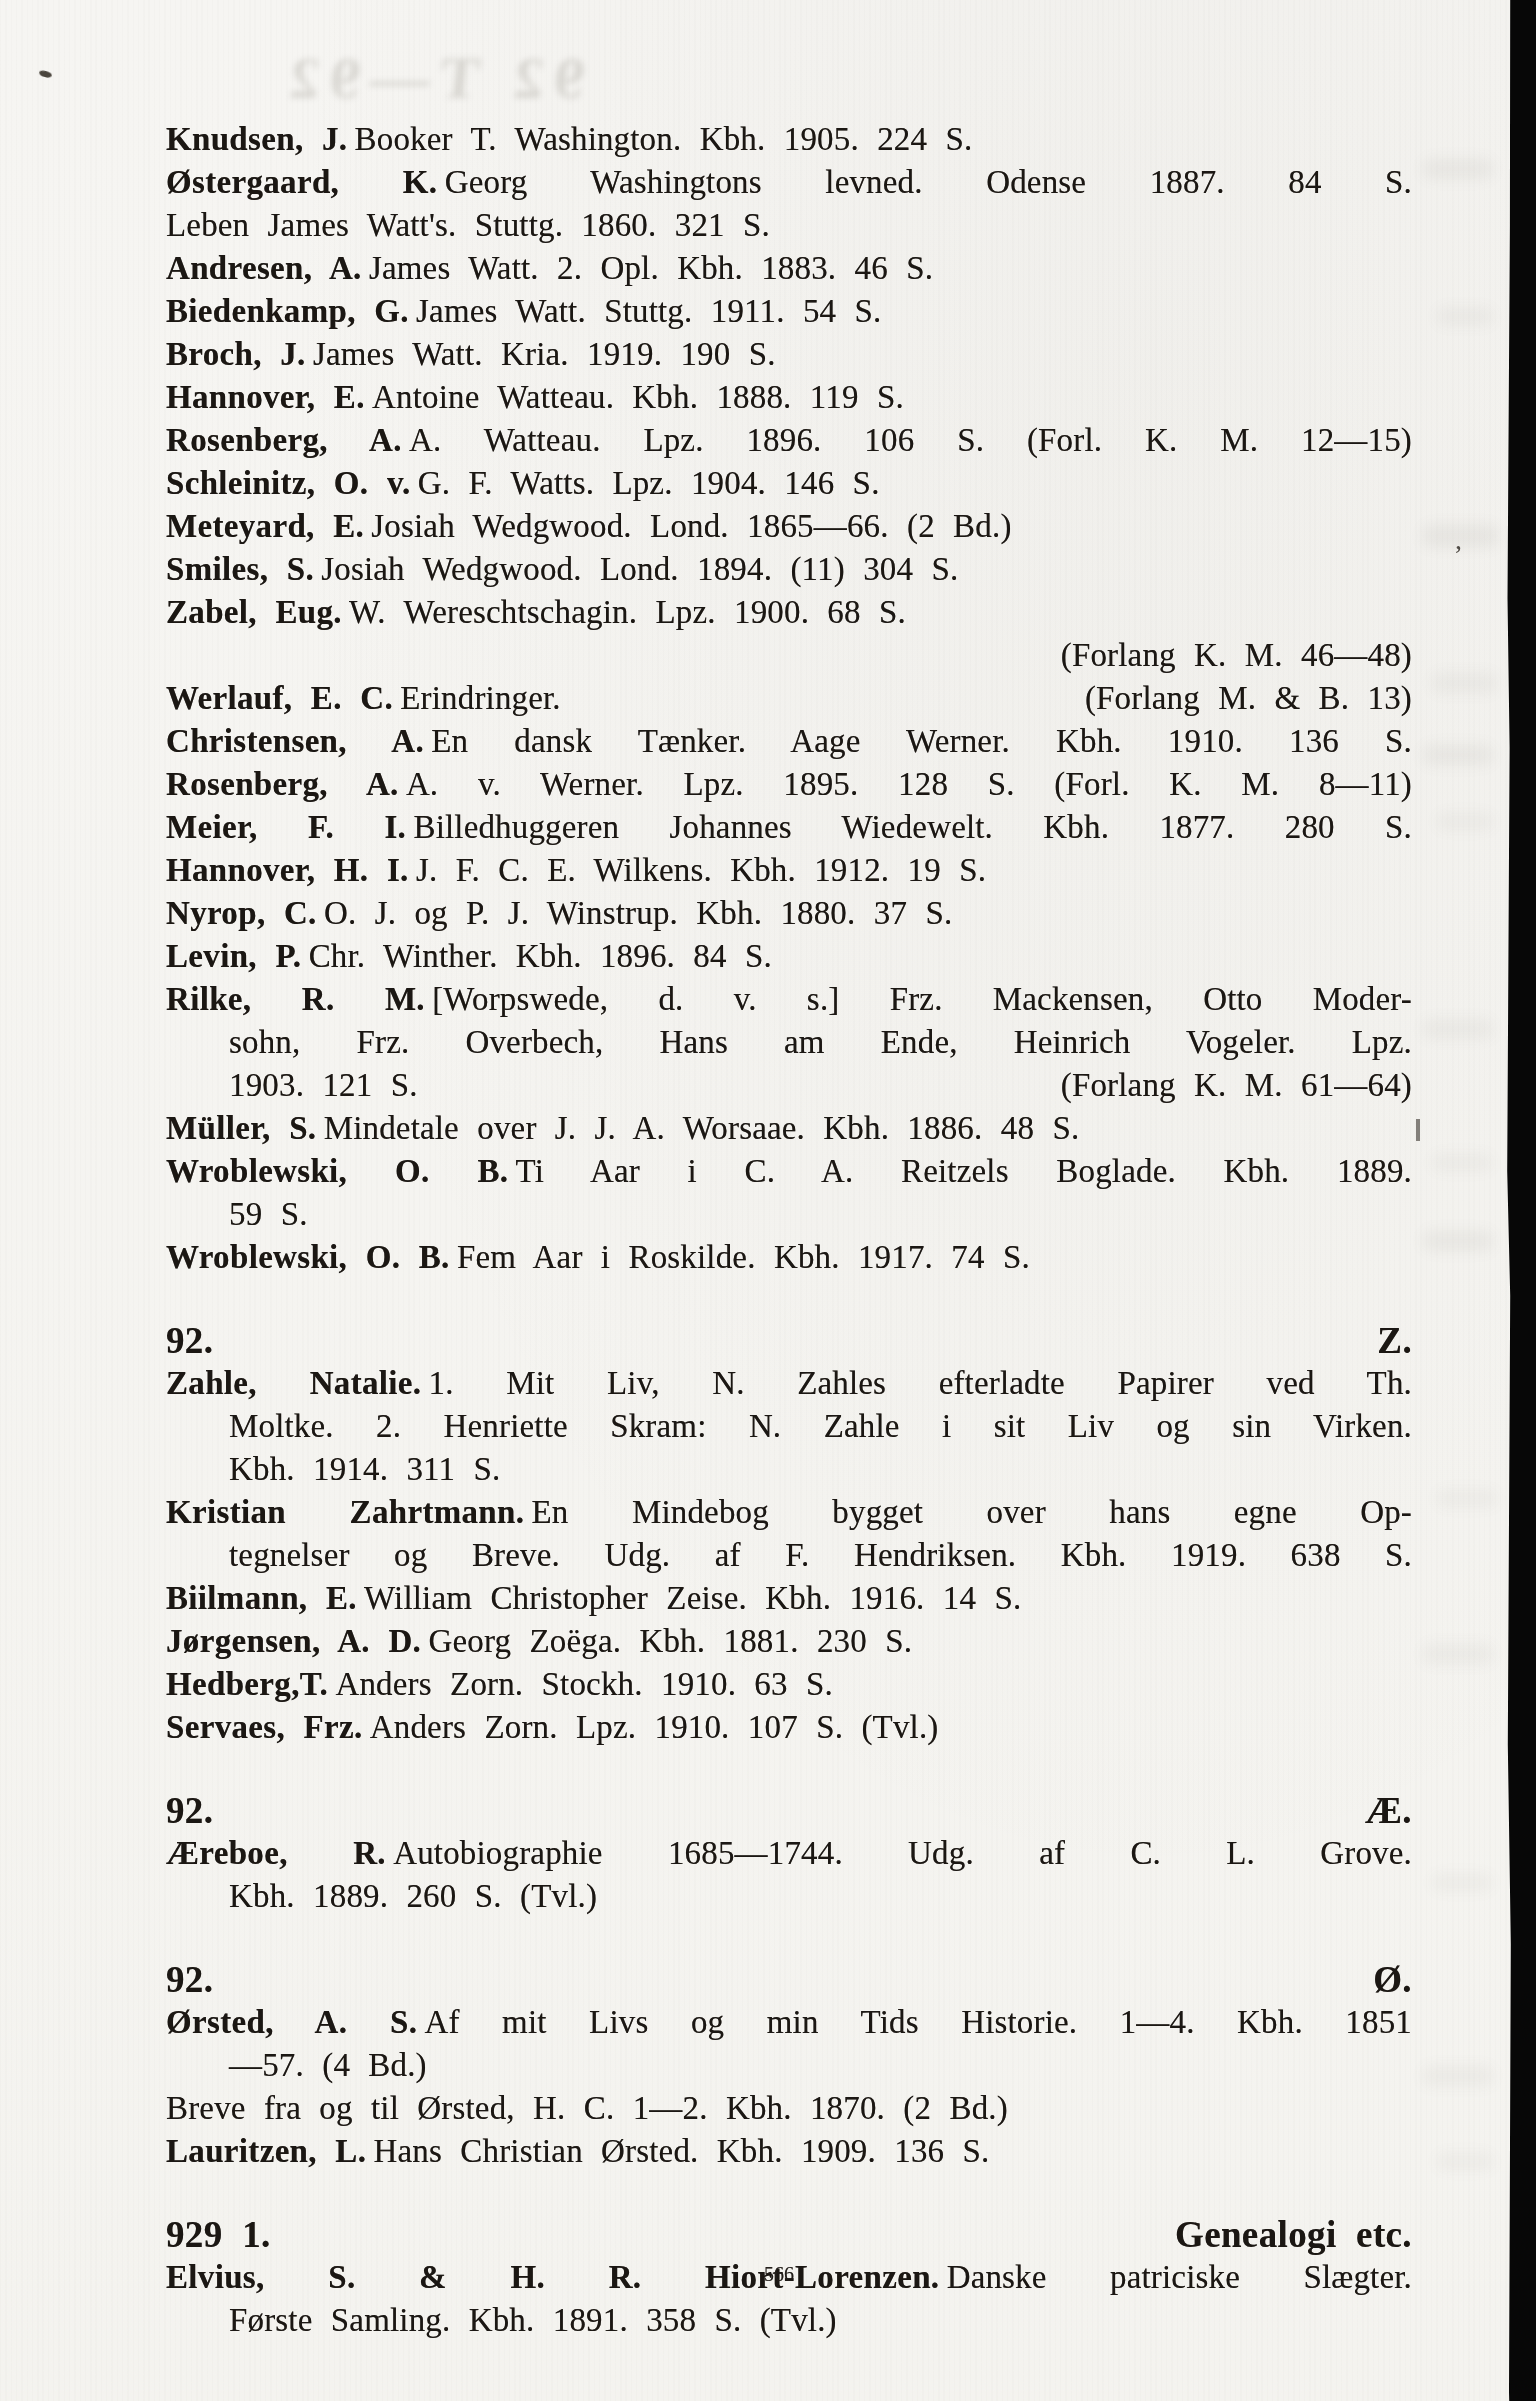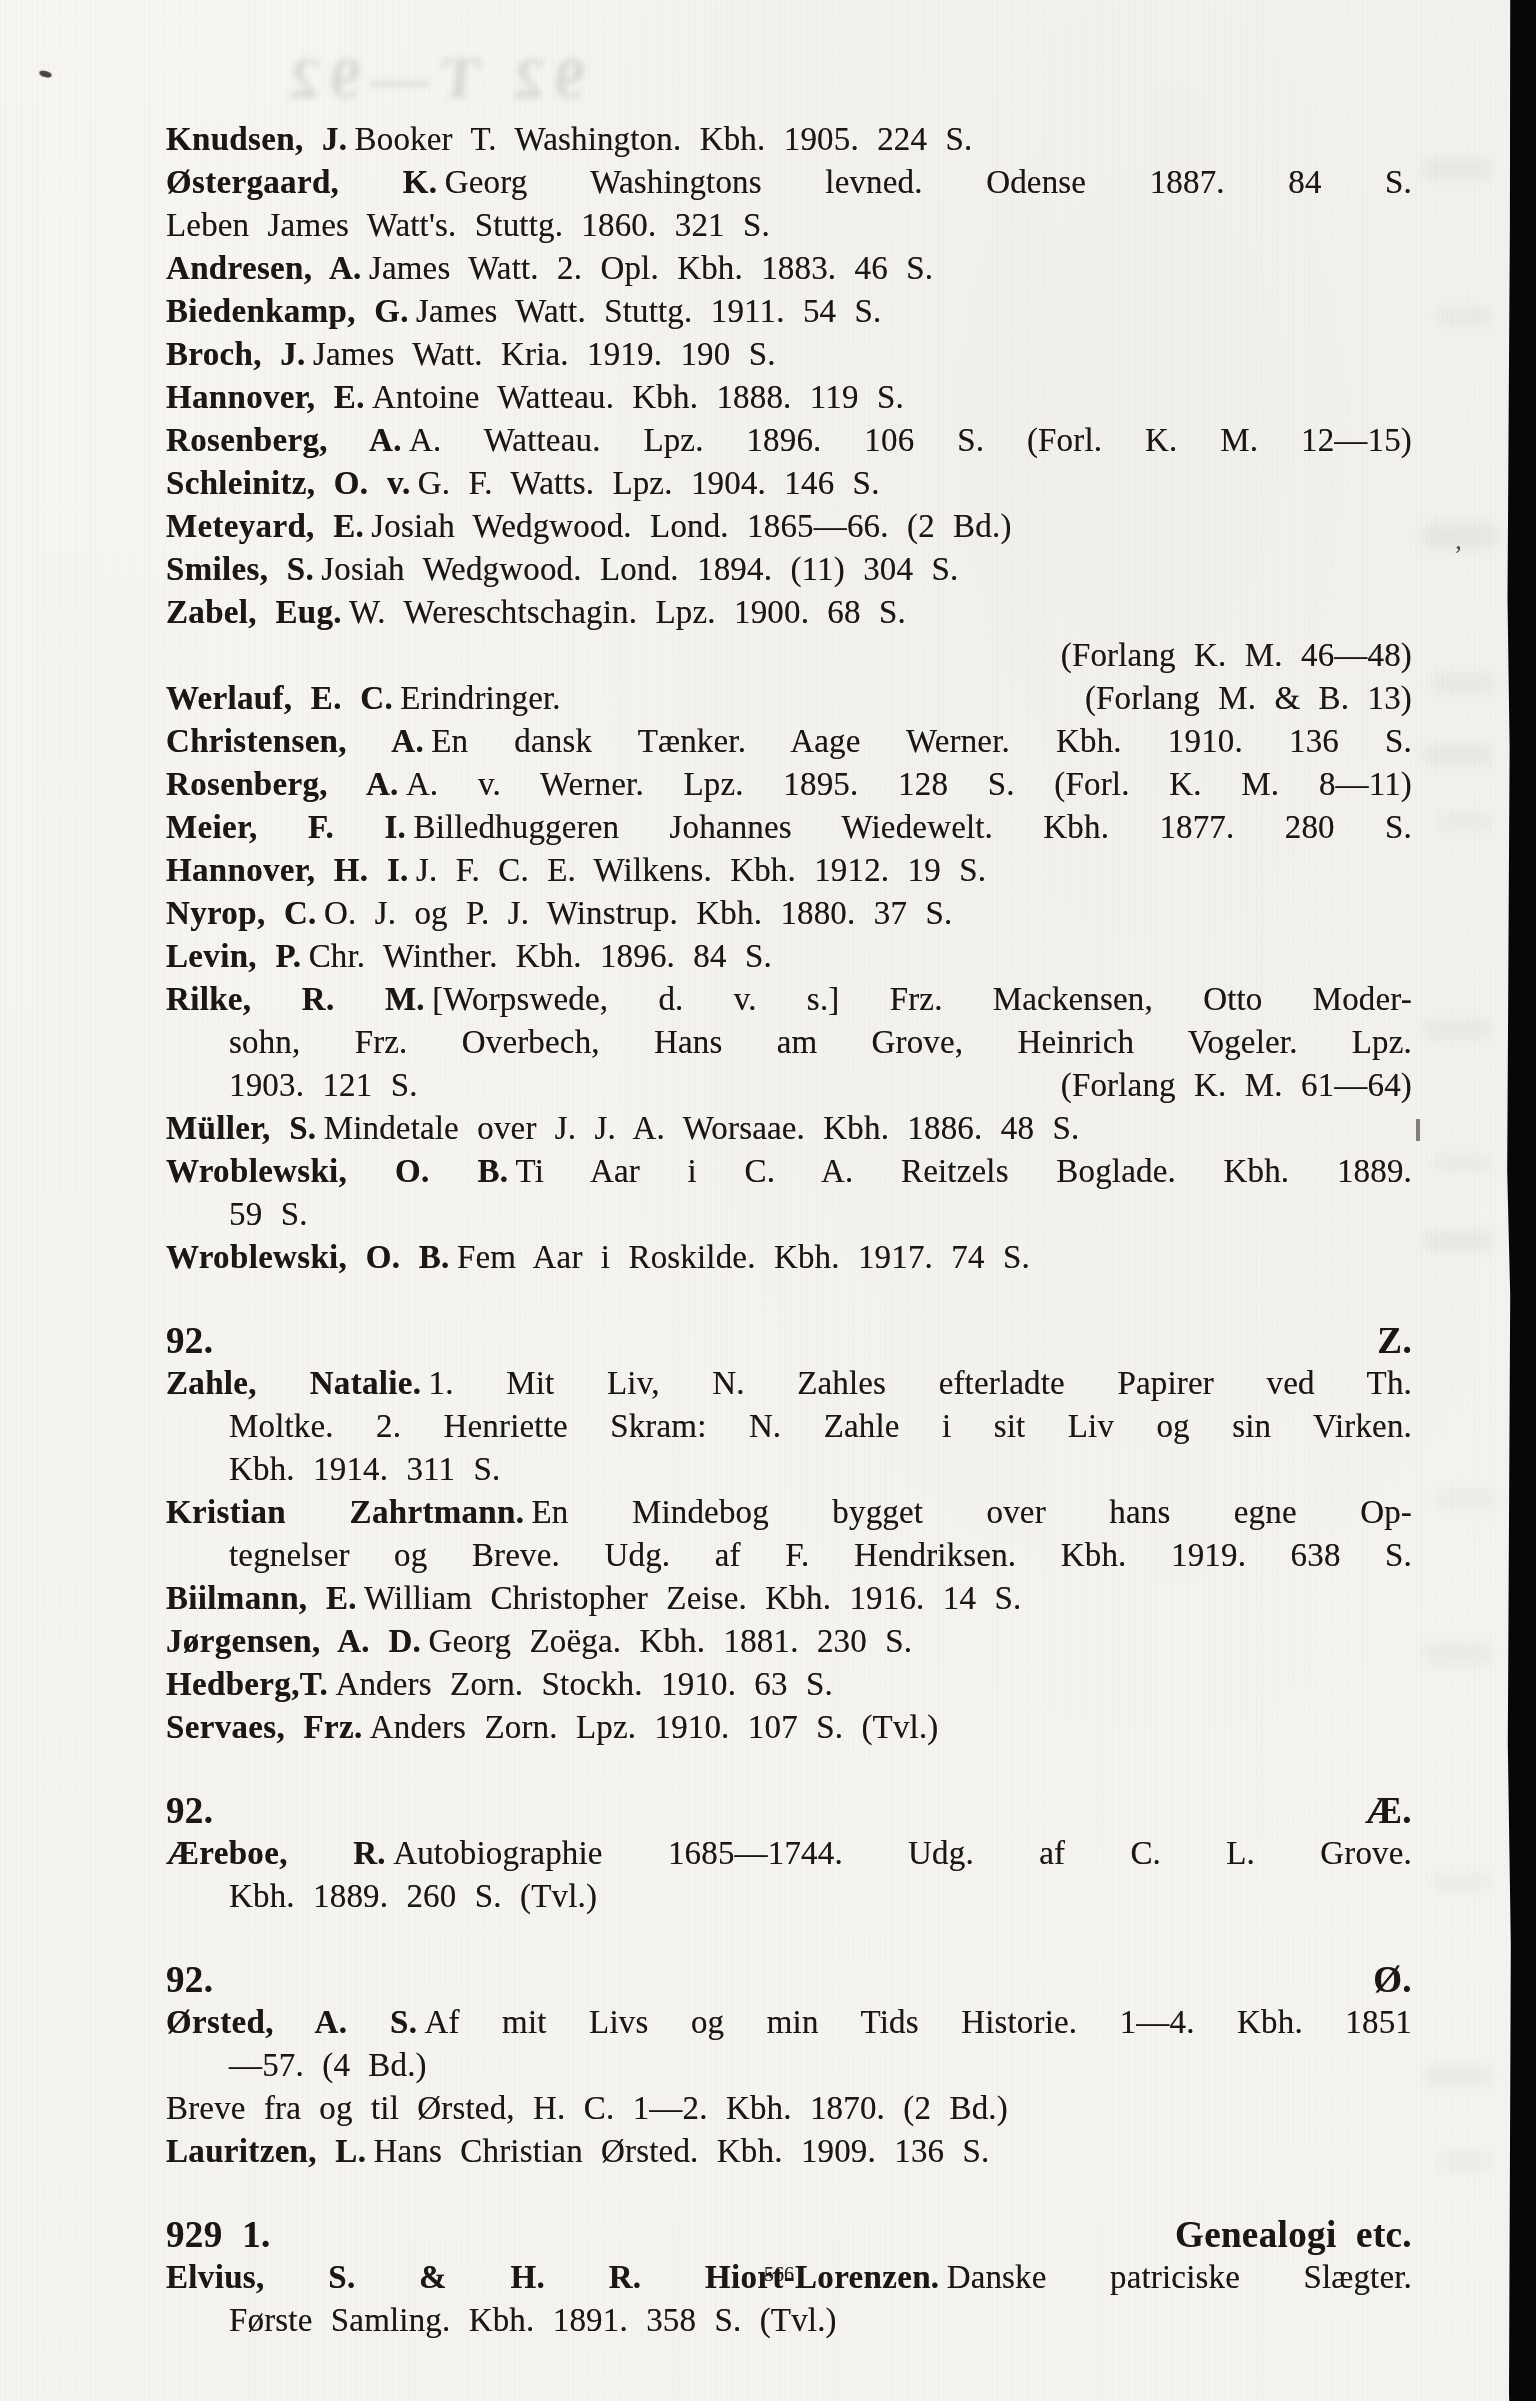--- a/index.html
+++ b/index.html
@@ -88,21 +88,21 @@
           <span class="lpart"><b>Werlauf, E. C.</b><span>Erindringer.</span></span>
           <span class="rpart"><span>(Forlang M. &amp; B. 13)</span></span>
         </div>
         <div class="line justify"><span class="lpart"><b>Christensen, A.</b><span>En dansk Tænker. Aage Werner. Kbh. 1910. 136 S.</span></span></div>
         <div class="line justify"><span class="lpart"><b>Rosenberg, A.</b><span>A. v. Werner. Lpz. 1895. 128 S. (Forl. K. M. 8—11)</span></span></div>
         <div class="line justify"><span class="lpart"><b>Meier, F. I.</b><span>Billedhuggeren Johannes Wiedewelt. Kbh. 1877. 280 S.</span></span></div>
         <div class="line"><span class="lpart"><b>Hannover, H. I.</b><span>J. F. C. E. Wilkens.  Kbh. 1912.  19 S.</span></span></div>
         <div class="line"><span class="lpart"><b>Nyrop, C.</b><span>O. J. og P. J. Winstrup.  Kbh. 1880.  37 S.</span></span></div>
         <div class="line"><span class="lpart"><b>Levin, P.</b><span>Chr. Winther.  Kbh. 1896.  84 S.</span></span></div>
         <div class="line justify"><span class="lpart"><b>Rilke, R. M.</b><span>[Worpswede, d. v. s.] Frz. Mackensen, Otto Moder-</span></span></div>
-        <div class="line indent justify"><span class="lpart"><span>sohn, Frz. Overbech, Hans am Grove, Heinrich Vogeler.  Lpz.</span></span></div>
+        <div class="line indent justify"><span class="lpart"><span>sohn, Frz. Overbech, Hans am Ende, Heinrich Vogeler.  Lpz.</span></span></div>
         <div class="line indent split">
           <span class="lpart"><span>1903.  121 S.</span></span>
           <span class="rpart"><span>(Forlang K. M. 61—64)</span></span>
         </div>
         <div class="line"><span class="lpart"><b>Müller, S.</b><span>Mindetale over J. J. A. Worsaae.  Kbh. 1886.  48 S.</span></span></div>
         <div class="line justify"><span class="lpart"><b>Wroblewski, O. B.</b><span>Ti Aar i C. A. Reitzels Boglade.  Kbh. 1889.</span></span></div>
         <div class="line indent"><span class="lpart"><span>59 S.</span></span></div>
         <div class="line"><span class="lpart"><b>Wroblewski, O. B.</b><span>Fem Aar i Roskilde.  Kbh. 1917.  74 S.</span></span></div>
         <div class="line section split">
           <span class="lpart"><b>92.</b></span>

